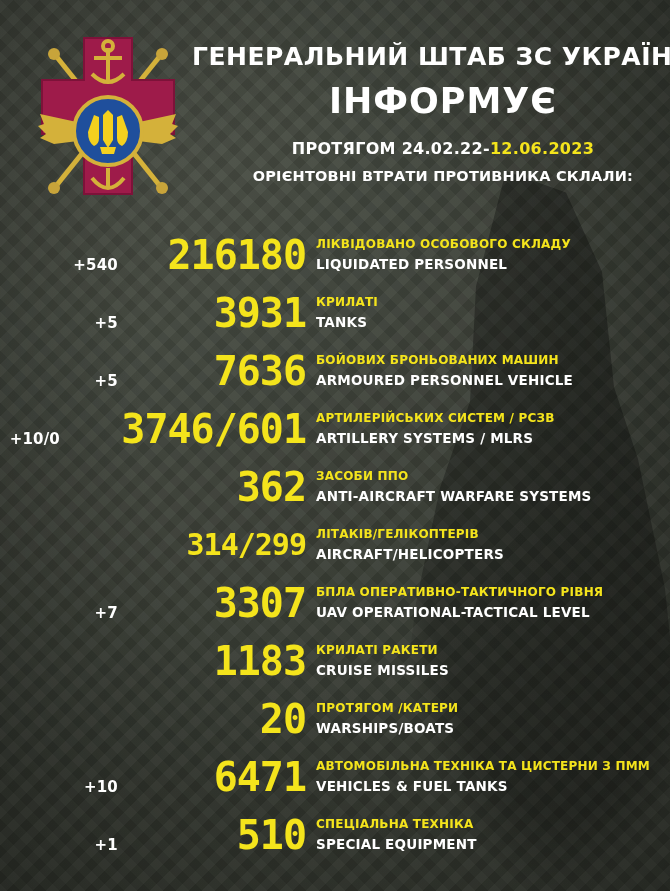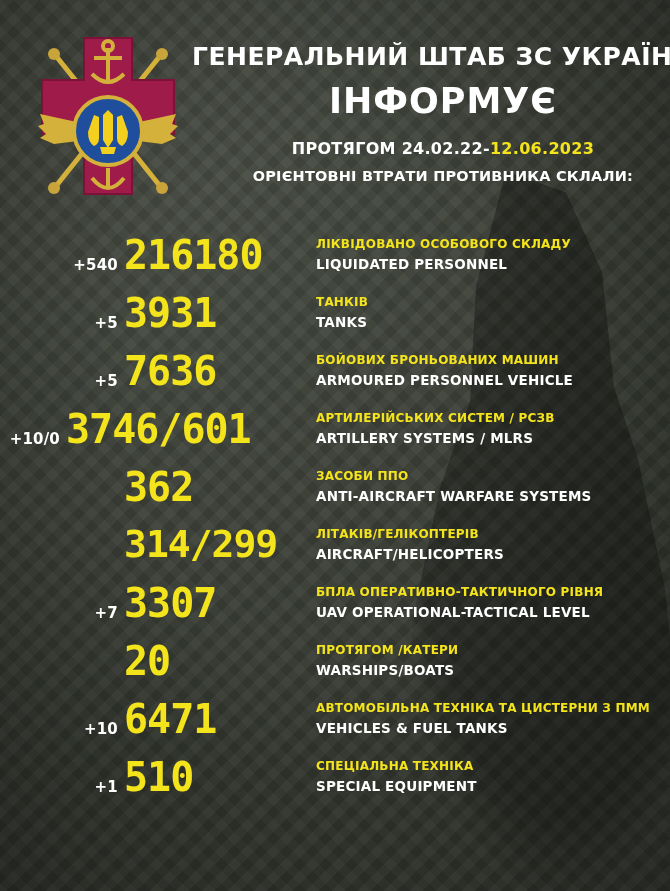--- a/index.html
+++ b/index.html
@@ -122,31 +122,32 @@
     color: #ffffff;
     font-size: 15px;
     font-weight: bold;
     letter-spacing: 0.2px;
     position: relative;
     top: 10px;
   }
   .numcell {
     width: 182px;
     flex: 0 0 182px;
+    text-align: right;
     padding-right: 10px;
     color: #f4e41c;
     font-family: "DejaVu Sans Mono", monospace;
     font-size: 40px;
     font-weight: bold;
     line-height: 1.05;
     letter-spacing: -1px;
     white-space: nowrap;
   }
   .numcell.small {
-    font-size: 38px;
+    font-size: 30px;
   }
   .labels {
     flex: 1;
     min-width: 0;
   }
   .label-ua {
     color: #f4e41c;
     font-size: 12px;
     font-weight: bold;
     letter-spacing: 0.2px;
@@ -238,21 +239,21 @@
         <div class="labels">
           <div class="label-ua">ЛІКВІДОВАНО ОСОБОВОГО СКЛАДУ</div>
           <div class="label-en">LIQUIDATED PERSONNEL</div>
         </div>
       </div>
 
       <div class="row">
         <div class="delta">+5</div>
         <div class="numcell">3931</div>
         <div class="labels">
-          <div class="label-ua">ТАНКІВ</div>
+          <div class="label-ua">КРИЛАТІ</div>
           <div class="label-en">TANKS</div>
         </div>
       </div>
 
       <div class="row">
         <div class="delta">+5</div>
         <div class="numcell">7636</div>
         <div class="labels">
           <div class="label-ua">БОЙОВИХ БРОНЬОВАНИХ МАШИН</div>
           <div class="label-en">ARMOURED PERSONNEL VEHICLE</div>
@@ -288,20 +289,28 @@
 
       <div class="row">
         <div class="delta">+7</div>
         <div class="numcell">3307</div>
         <div class="labels">
           <div class="label-ua">БПЛА ОПЕРАТИВНО-ТАКТИЧНОГО РІВНЯ</div>
           <div class="label-en">UAV OPERATIONAL-TACTICAL LEVEL</div>
         </div>
       </div>
 
+      <div class="row">
+        <div class="delta"></div>
+        <div class="numcell">1183</div>
+        <div class="labels">
+          <div class="label-ua">КРИЛАТІ РАКЕТИ</div>
+          <div class="label-en">CRUISE MISSILES</div>
+        </div>
+      </div>
 
       <div class="row">
         <div class="delta"></div>
         <div class="numcell">20</div>
         <div class="labels">
           <div class="label-ua">ПРОТЯГОМ /КАТЕРИ</div>
           <div class="label-en">WARSHIPS/BOATS</div>
         </div>
       </div>
 

